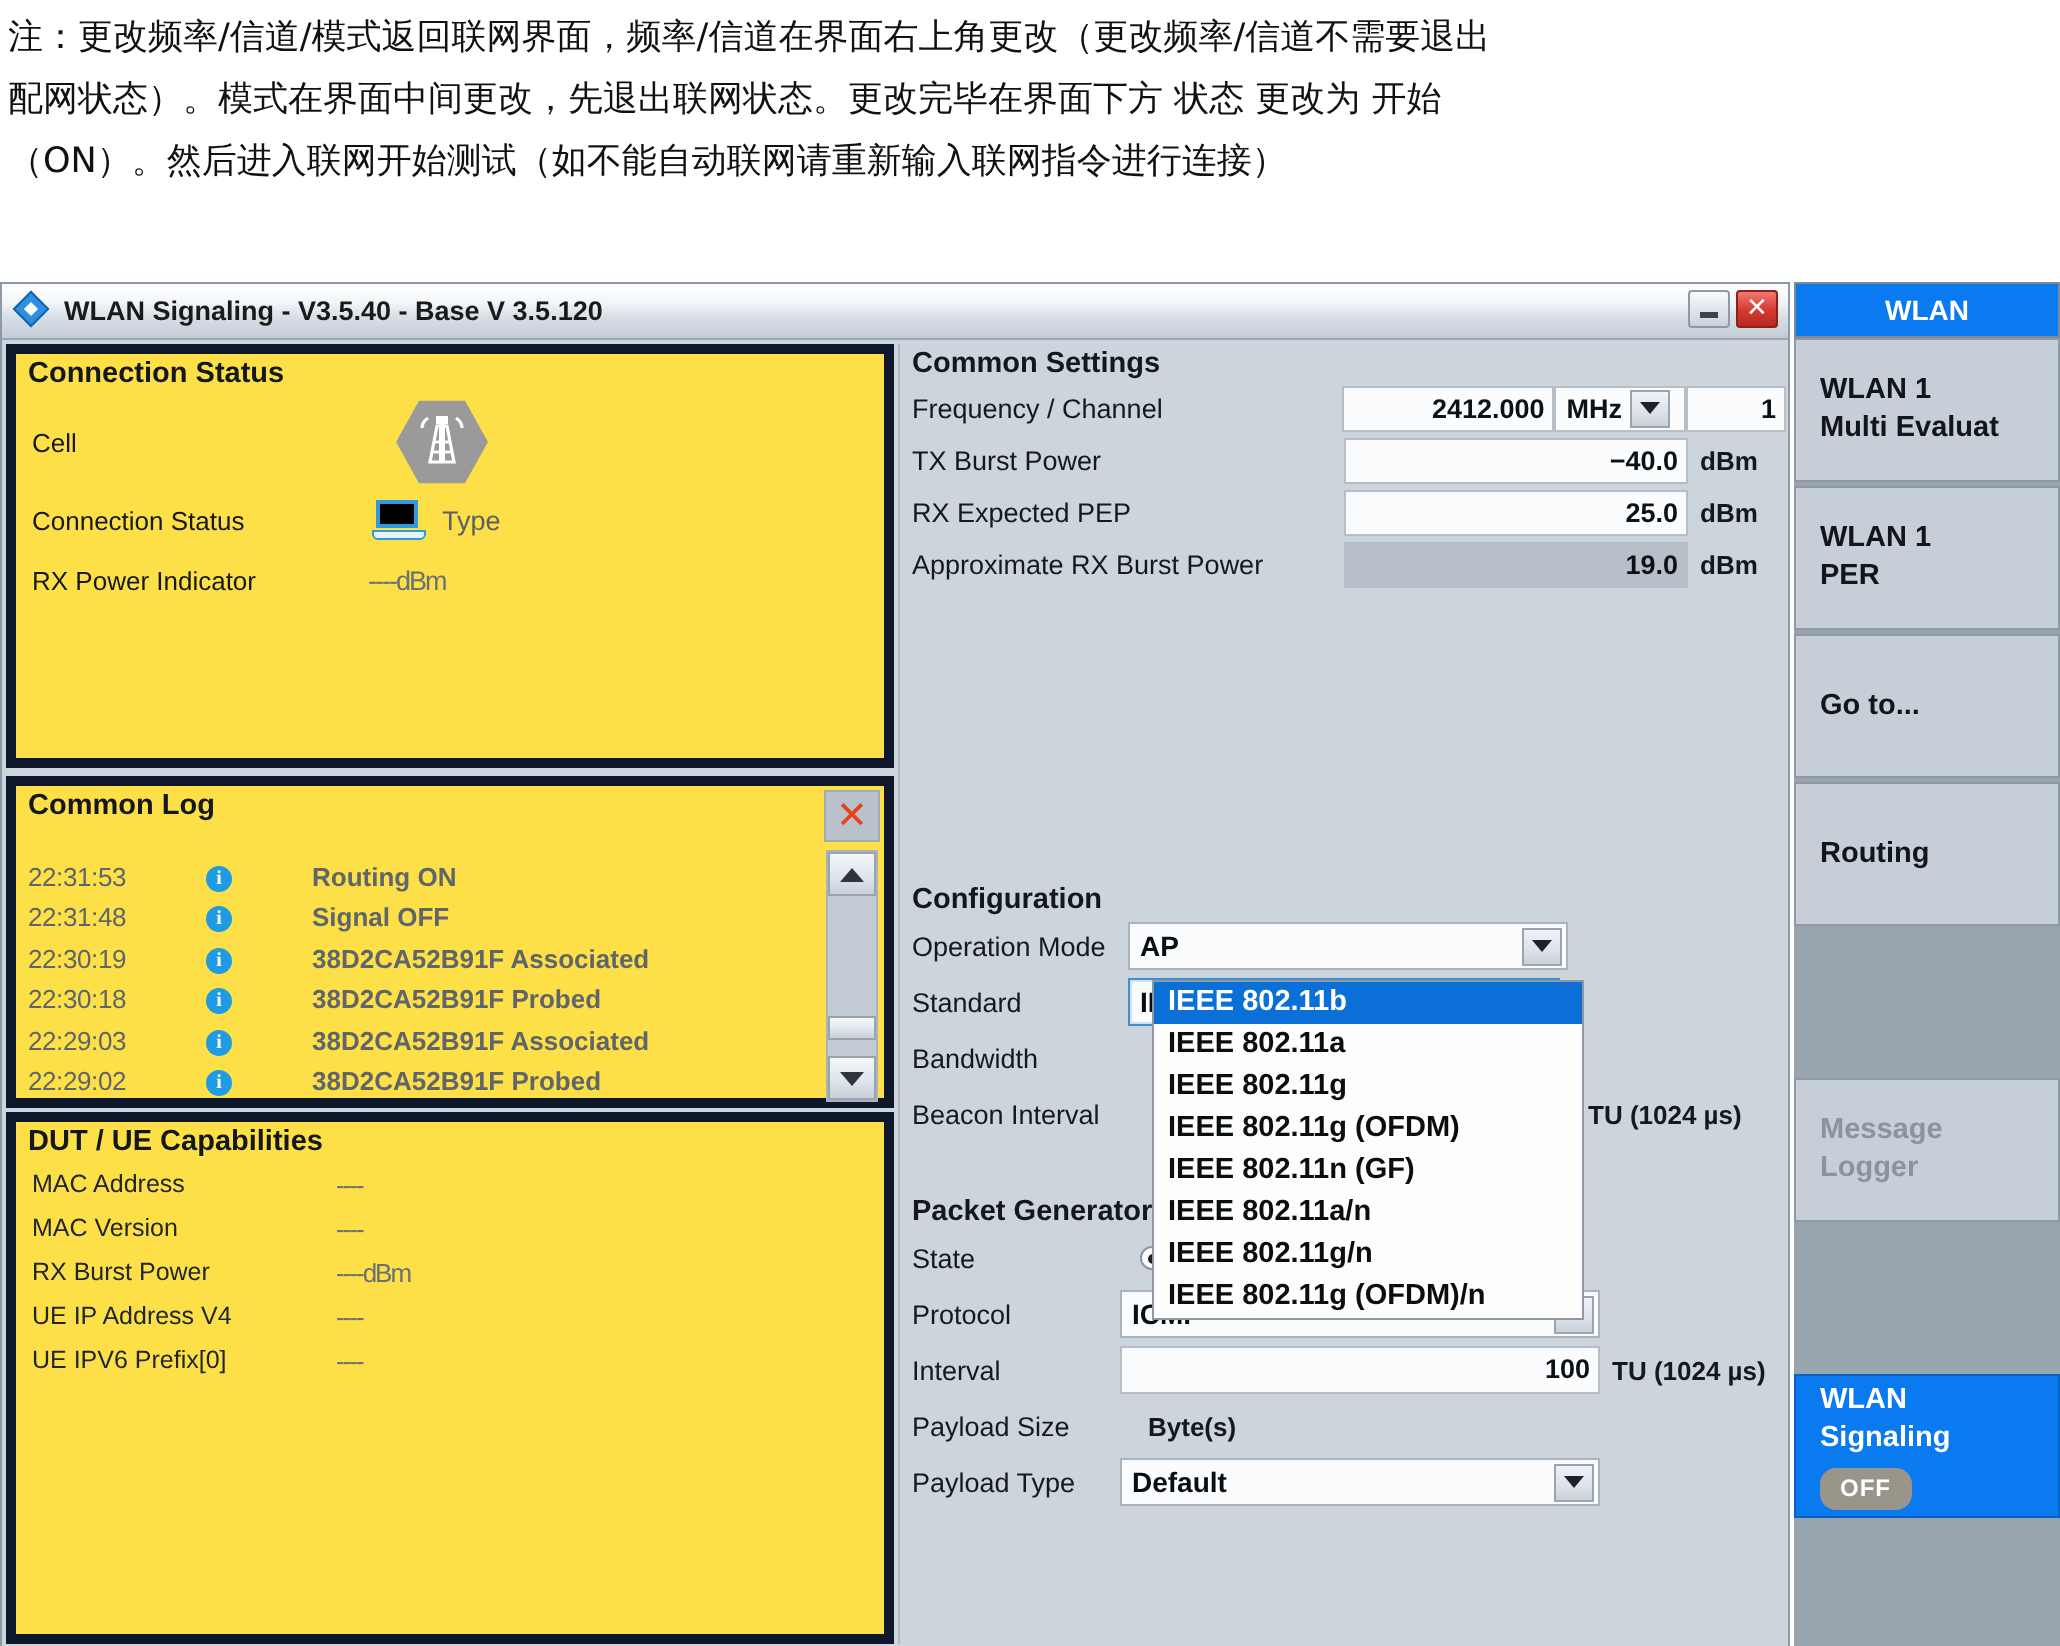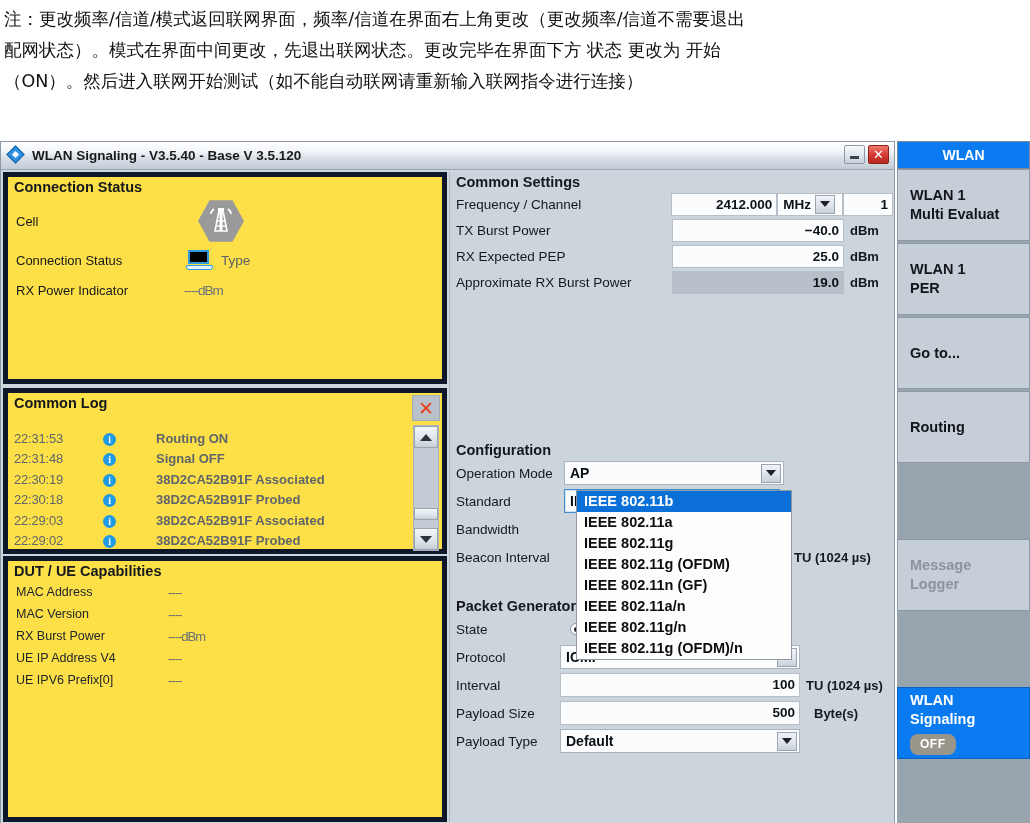--- a/index.html
+++ b/index.html
@@ -525,21 +525,20 @@
             </div>
 
             <div class="cfg-row">
               <span class="cfg-label" style="width:104px">Interval</span>
               <span class="input" style="width:240px;height:24px;line-height:22px">100</span>
               <span class="unit">TU  (1024 µs)</span>
             </div>
 
             <div class="cfg-row">
               <span class="cfg-label" style="width:104px">Payload Size</span>
-              <span class="input" style="width:240px;height:24px;line-height:22px">500</span>
               <span class="unit" style="margin-left:14px">Byte(s)</span>
             </div>
 
             <div class="cfg-row">
               <span class="cfg-label" style="width:104px">Payload Type</span>
               <span class="combo" style="width:240px">
                 <span>Default</span>
                 <span class="arrowbox">
                     <span class="tri down"></span>
                   </span>

